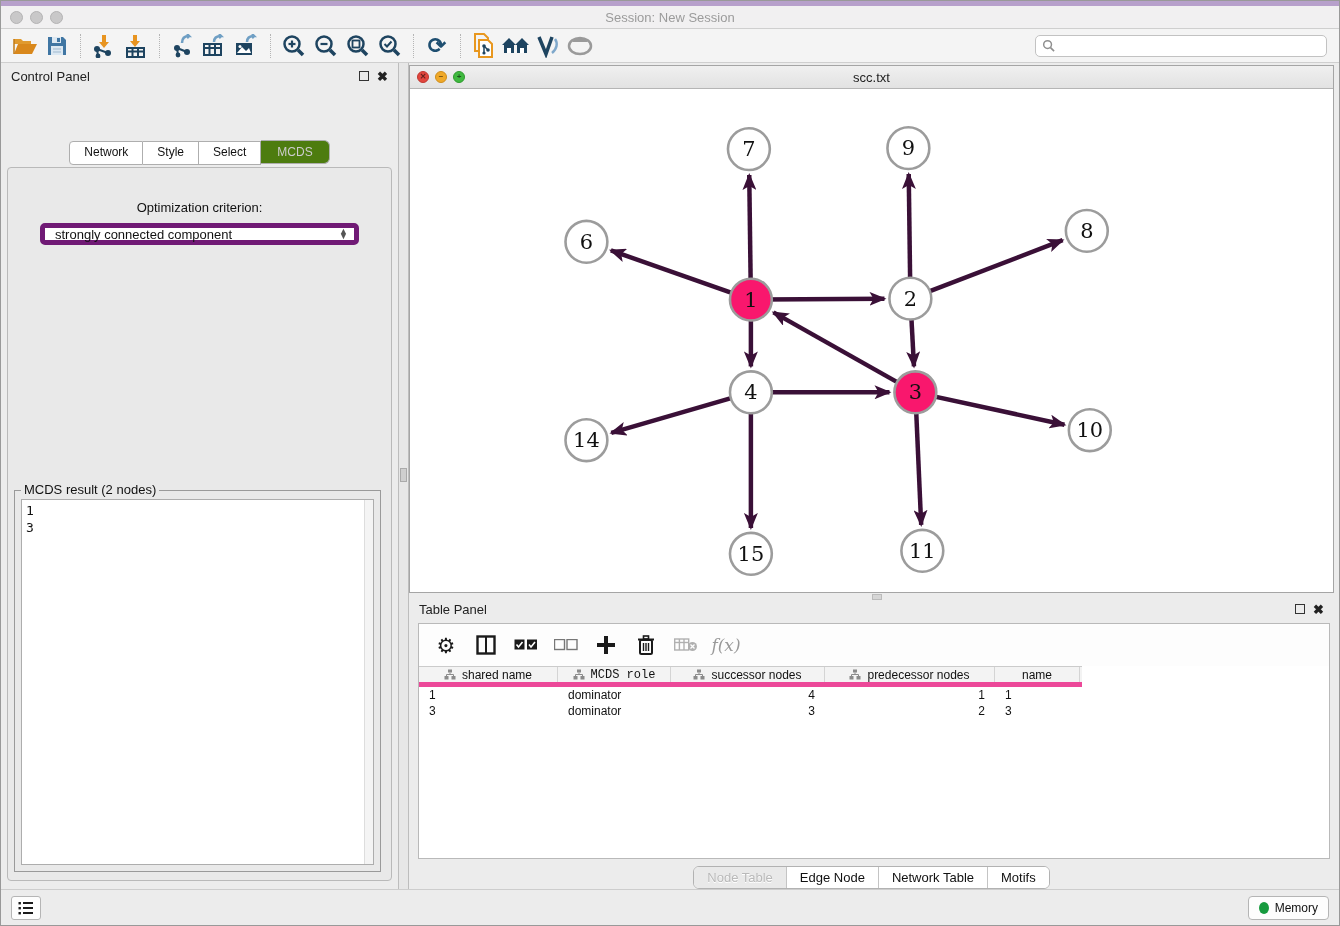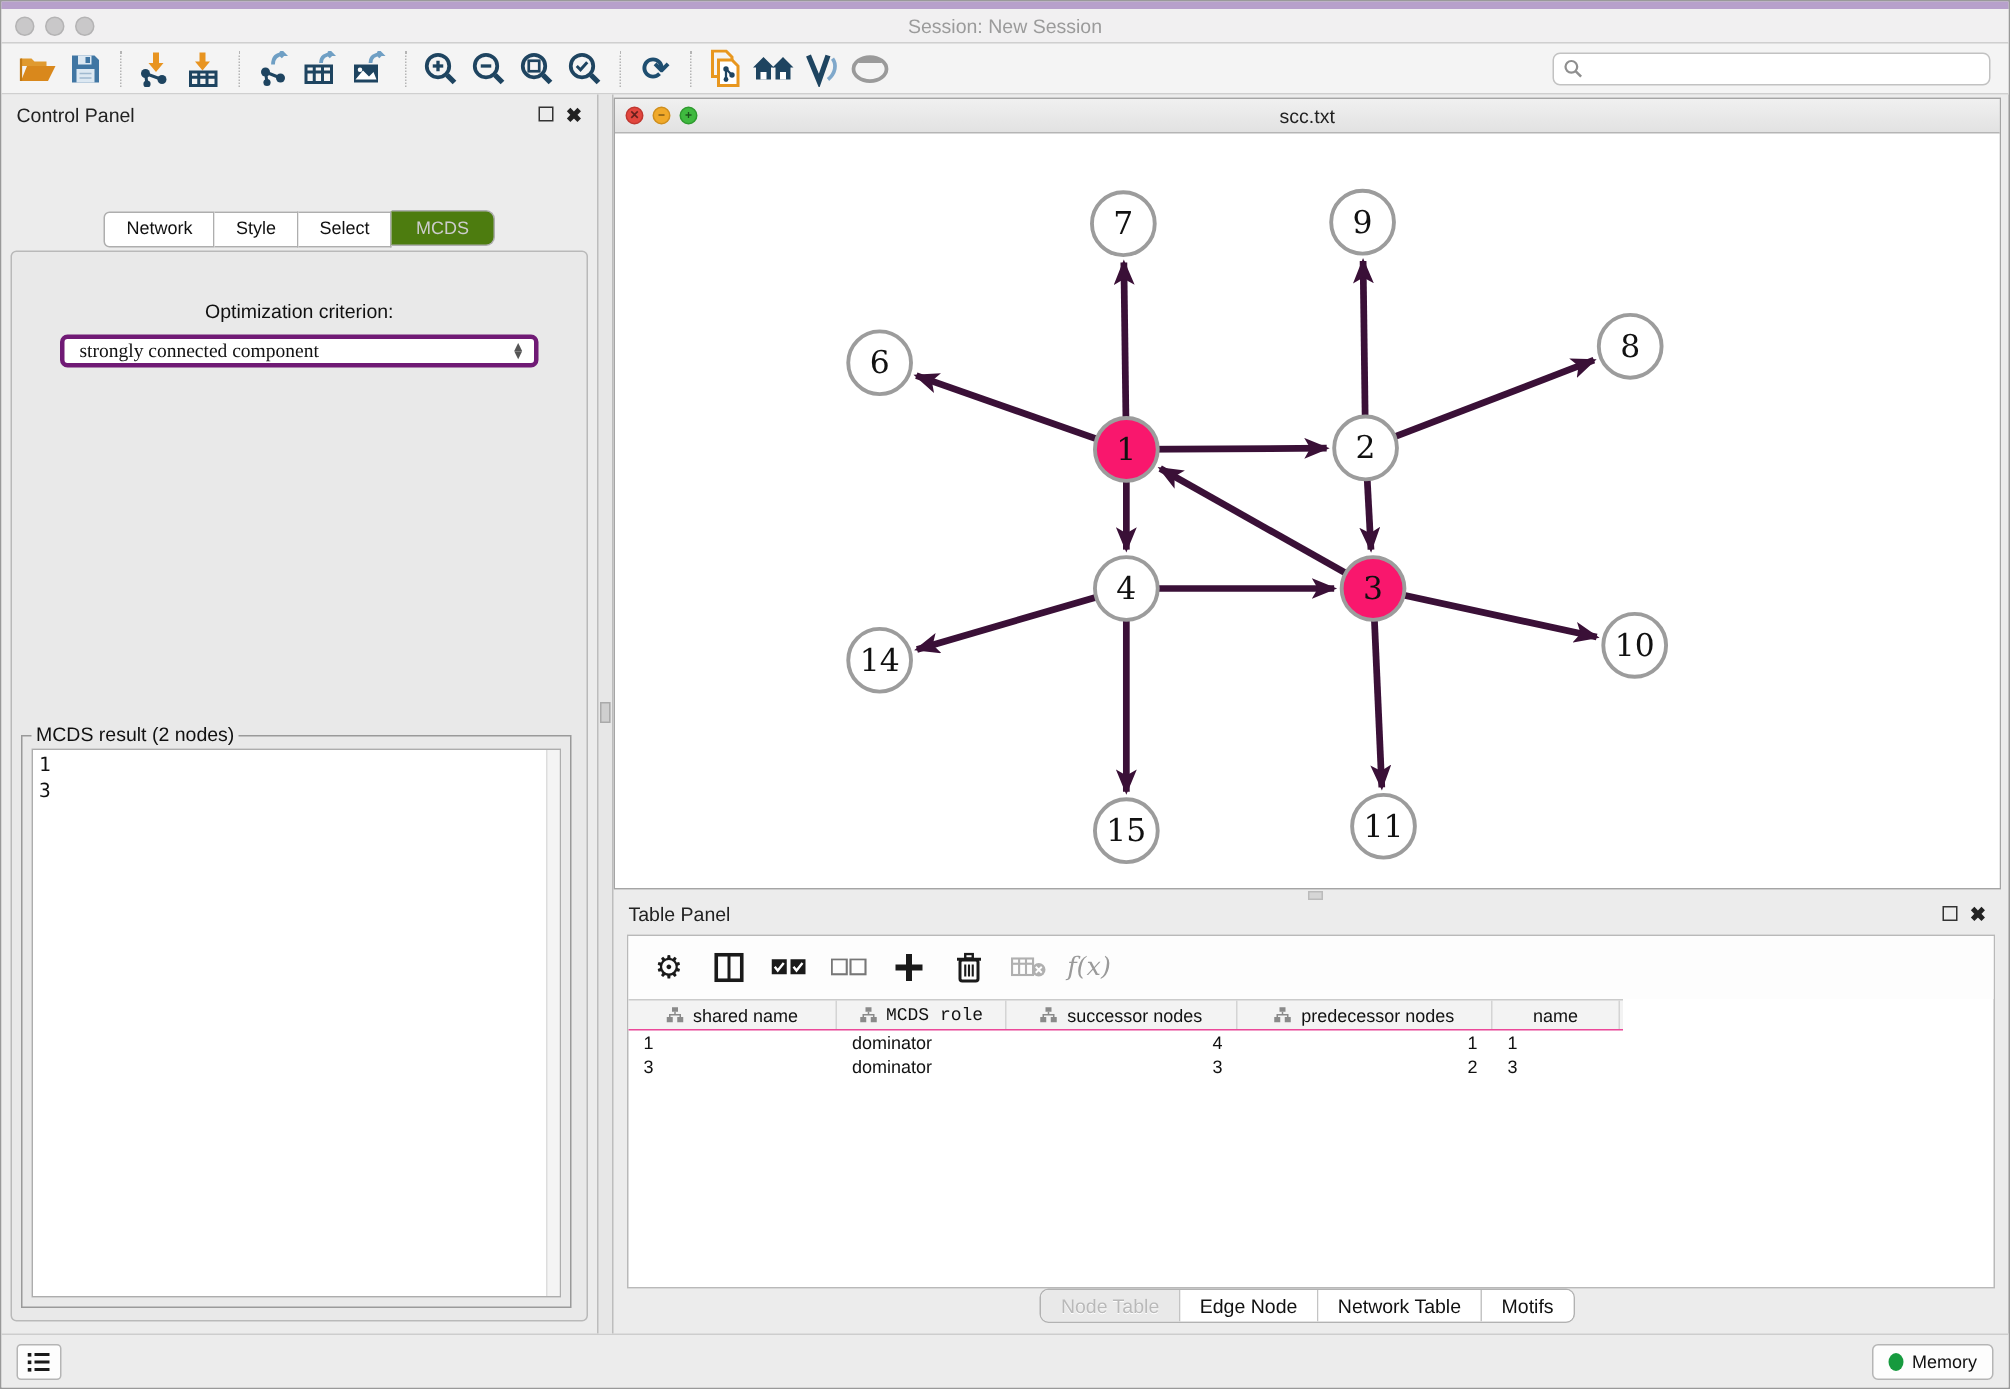--- a/index.html
+++ b/index.html
@@ -37,21 +37,21 @@
   .float-icon { width:10px; height:10px; border:1.5px solid #333; }
   .close-icon { font-size:13px; font-weight:bold; color:#222; line-height:1; }
 
   .ctab-row { display:flex; justify-content:center; margin:4px 0 0 0; }
   .ctab { font-size:12px; padding:3px 14px; background:#fff; border:1px solid #aeaeae; border-left:none; color:#111;margin-top:48px; }
   .ctab:first-child { border-left:1px solid #aeaeae; border-radius:4px 0 0 4px; }
   .ctab.selected { background:#4d7c0f; color:#ccc; border-radius:0 6px 6px 0; padding:4px 16px; position:relative; top:-1px; }
 
   .cp-body { flex:1; margin:2px 6px 8px 6px; background:#e9e9e9; border:1px solid #b9b9b9; border-radius:4px; display:flex; flex-direction:column; padding-top:32px; min-height:0; }
   .opt-label { text-align:center; font-size:13px; color:#111; margin-bottom:8px; }
-  .select-box { margin:0 32px; height:22px; background:#fff; border:3px solid #701a75; border-radius:5px; display:flex; align-items:center; padding:0 6px 0 10px;font-family:Liberation Serif, serif; }
+  .select-box { margin:0 32px; height:22px; background:#fff; border:5px solid #701a75; border-radius:5px; display:flex; align-items:center; padding:0 6px 0 10px; }
   .select-box .sel-text { flex:1; font-size:13px; color:#111; }
   .stepper { display:flex; flex-direction:column; align-items:center; line-height:5px; color:#555; font-size:9px; }
   .btn-row { display:flex; justify-content:center; gap:14px; margin-top:12px; }
   .push-btn { height:22px; padding:0 16px; background:#fff; border:1px solid #b2b2b2; border-radius:5px; font-size:13px; color:#111; display:flex; align-items:center; }
   .cp-spacer { flex:1; }
   .result-fieldset { margin:0 10px 8px 6px; border:1px solid #9a9a9a; height:382px; position:relative; padding:8px 6px 6px 6px; }
   .result-legend { position:absolute; top:-9px; left:6px; background:#e9e9e9; padding:0 3px; font-size:13px; color:#111; }
   .result-box { width:100%; height:100%; background:#fff; border:1px solid #adadad; display:flex; }
   .result-lines { flex:1; font-family:"DejaVu Sans Mono", monospace; font-size:13px; color:#111; padding:2px 4px; line-height:17px; white-space:pre; }
   .result-scroll { width:9px; background:#f4f4f4; border-left:1px solid #ddd; }
@@ -68,26 +68,26 @@
   .net-canvas { flex:1; background:#fff; }
   .h-grip { position:absolute; bottom:-8px; left:50%; width:10px; height:6px; background:#d6d6d6; border:1px solid #bbb; }
 
   
   .table-panel { margin-top:4px; flex:1; display:flex; flex-direction:column; min-height:0; }
   .tp-header { height:24px; display:flex; align-items:center; padding:0 10px; }
   .tp-container { margin:2px 4px 0 9px; background:#fff; border:1px solid #b9b9b9; flex:1; display:flex; flex-direction:column; min-height:0; }
   .tp-toolbar { height:42px; display:flex; align-items:center; gap:14px; padding:0 14px; background:#fdfdfd; }
   .tp-toolbar .tb-btn { width:26px; }
   .gear-glyph { font-size:21px; color:#1a1a1a; line-height:1; }
-  .thead-row { height:21px; background:#f3f3f3; border-top:1px solid #cbcbcb; border-bottom:1px solid #ec4899; display:flex; width:663px; }
+  .thead-row { height:21px; background:#f3f3f3; border-top:1px solid #cbcbcb; border-bottom:5px solid #ec4899; display:flex; width:663px; }
   .th-cell { display:flex; align-items:center; justify-content:center; gap:6px; font-size:12px; color:#111; border-right:1px solid #d4d4d4; }
   .tbody { flex:1; }
   .t-row { display:flex; width:663px; height:16px; align-items:center; }
   .t-cell { font-size:12px; color:#111; overflow:hidden; white-space:nowrap; }
-  .tp-tabs-row { height:30px; display:flex; justify-content:center; align-items:flex-start; }
+  .tp-tabs-row { height:30px; display:flex; justify-content:center; align-items:flex-end; }
   .btab-strip { display:flex; border:1px solid #b2b2b2; border-radius:6px; overflow:hidden; background:#fff; }
   .btab { font-size:13px; padding:3px 13px; color:#111; border-right:1px solid #c4c4c4; background:#fff; }
   .btab:last-child { border-right:none; }
   .btab.selected { background:#e9e9e9; color:#b9b9b9; text-shadow:0 1px 0 #fff; }
 
   
   .statusbar { height:36px; background:#ececec; border-top:1px solid #cdcdcd; display:flex; align-items:center; padding:0 10px; }
   .list-btn { width:30px; height:24px; background:#fdfdfd; border:1px solid #b5b5b5; border-radius:3px; display:flex; align-items:center; justify-content:center; }
   .sb-spacer { flex:1; }
   .memory-btn { height:24px; background:#fdfdfd; border:1px solid #b5b5b5; border-radius:4px; display:flex; align-items:center; gap:6px; padding:0 10px; font-size:12px; color:#111; }

